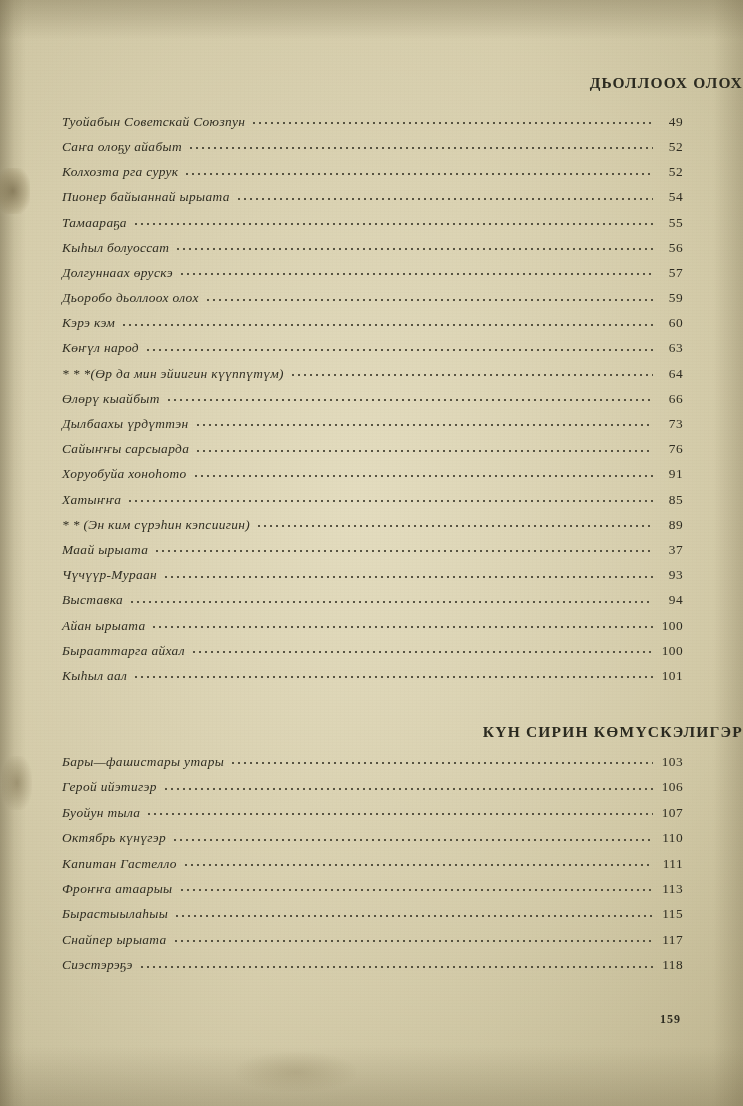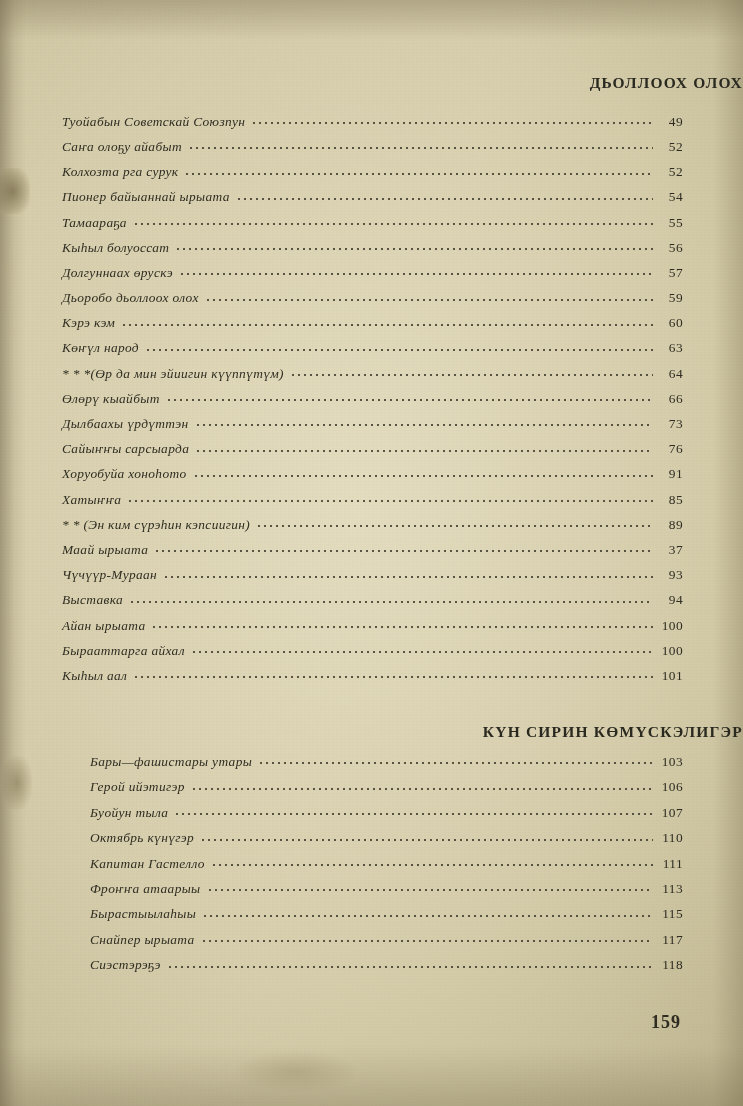--- a/index.html
+++ b/index.html
@@ -105,21 +105,21 @@
   #toc-two { top: 748px; }
 
   .toc li {
     display: flex;
     align-items: flex-end;
     font-size: 13.4px;
     color: #2f2d22;
     line-height: 1;
     height: 25.2px;
   }
-  #toc-two li { height: 25.4px; margin-left: 28px; }
+  #toc-two li { height: 25.4px; }
 
   .toc .entry-title {
     white-space: nowrap;
     letter-spacing: .35px;
     padding-right: 5px;
     position: relative;
     bottom: 5px;
     font-style: italic;
   }
   .toc .leader {
@@ -141,21 +141,21 @@
     min-width: 26px;
     text-align: right;
     letter-spacing: .4px;
     color: #2f2d22;
   }
 
   .folio {
     position: absolute;
     right: 62px;
     top: 1012px;
-    font-size: 18px;
+    font-size: 12px;
     letter-spacing: 1px;
     color: #2f2d22;
     font-weight: bold;
   }
 </style>
 </head>
 <body>
 
 <div class="page"></div>
 <div class="grain"></div>

